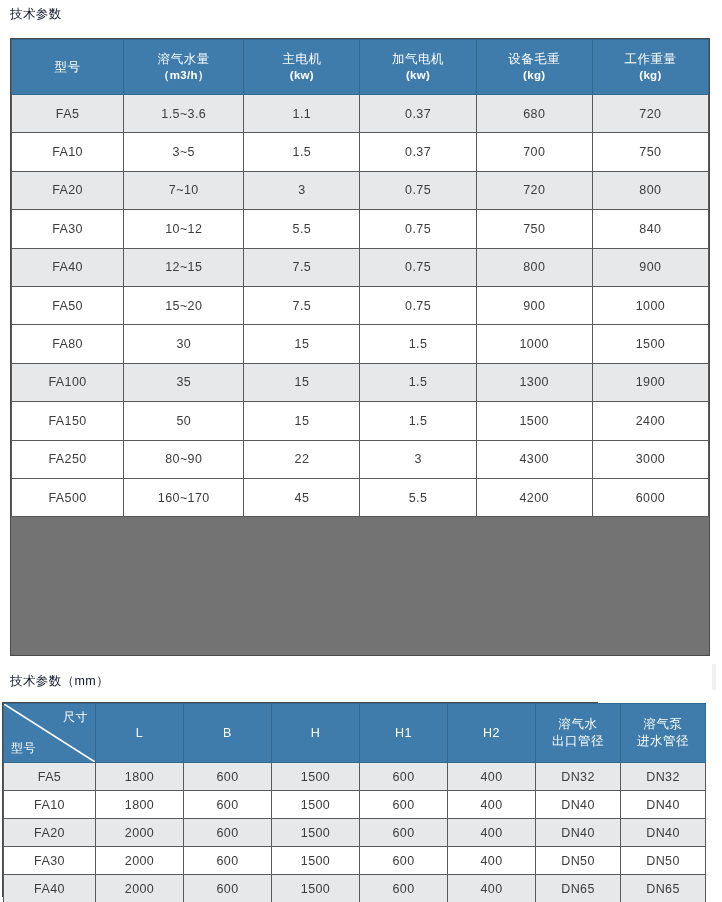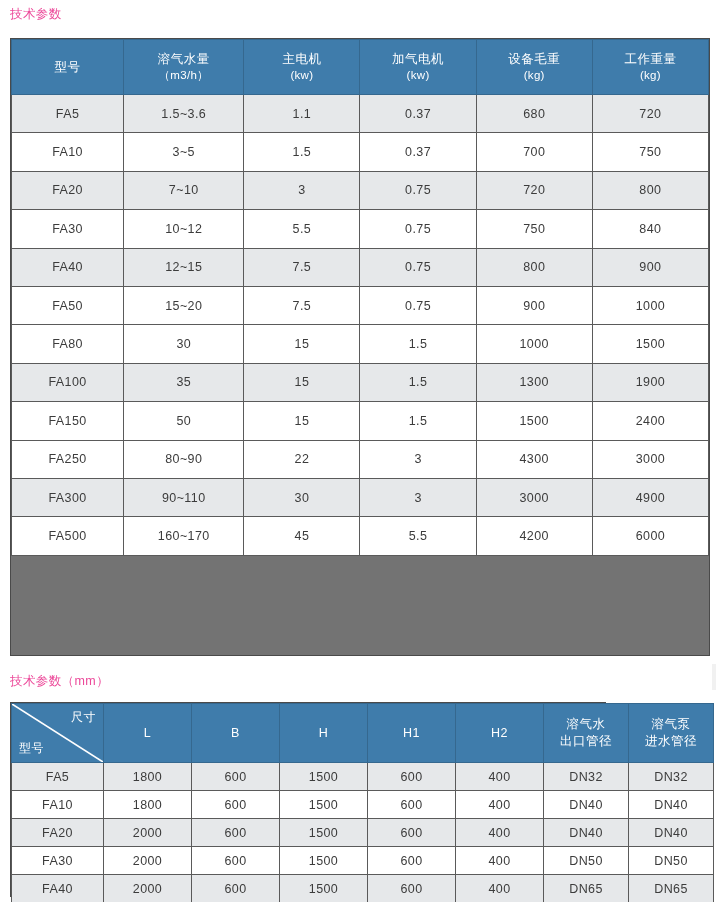--- a/index.html
+++ b/index.html
@@ -17,21 +17,21 @@
   .page {
     position: relative;
     width: 722px;
     height: 902px;
   }
 
   
   .caption {
     position: absolute;
     font-size: 12.5px;
-    color: #ec4899;
+    color: #0f172a;
     letter-spacing: 0.4px;
     white-space: nowrap;
   }
   #caption-tech { left: 10px; top: 6px; }
   #caption-dims { left: 10px; top: 673px; }
 
   
   .tbl-wrap {
     position: absolute;
     box-sizing: border-box;
@@ -60,20 +60,21 @@
     display: block;
     font-size: 12.5px;
     line-height: 1.35;
     letter-spacing: 0.5px;
   }
   .hdr-sub {
     display: block;
     font-size: 11.5px;
     line-height: 1.35;
     letter-spacing: 0.3px;
+    font-weight: bold;
   }
 
   
   #tbl-tech-wrap {
     left: 10px;
     top: 38px;
     width: 700px;
     height: 618px;
   }
   #tbl-tech thead th { height: 54px; }
@@ -81,21 +82,21 @@
     height: 37.4px;
     font-size: 12.5px;
     color: #3c3c3c;
     letter-spacing: 0.4px;
   }
   #tbl-tech tbody tr.odd td { background: #e6e8ea; }
   #tbl-tech tbody tr.even td { background: #ffffff; }
 
   
   #tbl-dims-wrap {
-    left: 10px;
+    left: 2px;
     top: 702px;
     width: 596px;
     height: 195px;
   }
   #tbl-dims thead th { height: 58px; }
   #tbl-dims tbody td {
     height: 27px;
     font-size: 12.5px;
     color: #3c3c3c;
     letter-spacing: 0.4px;
@@ -261,28 +262,20 @@
             <td>2400</td>
           </tr>
           <tr class="even">
             <td>FA250</td>
             <td>80~90</td>
             <td>22</td>
             <td>3</td>
             <td>4300</td>
             <td>3000</td>
           </tr>
-          <tr class="odd">
-            <td>FA300</td>
-            <td>90~110</td>
-            <td>30</td>
-            <td>3</td>
-            <td>3000</td>
-            <td>4900</td>
-          </tr>
           <tr class="even">
             <td>FA500</td>
             <td>160~170</td>
             <td>45</td>
             <td>5.5</td>
             <td>4200</td>
             <td>6000</td>
           </tr>
         </tbody>
     </table>

